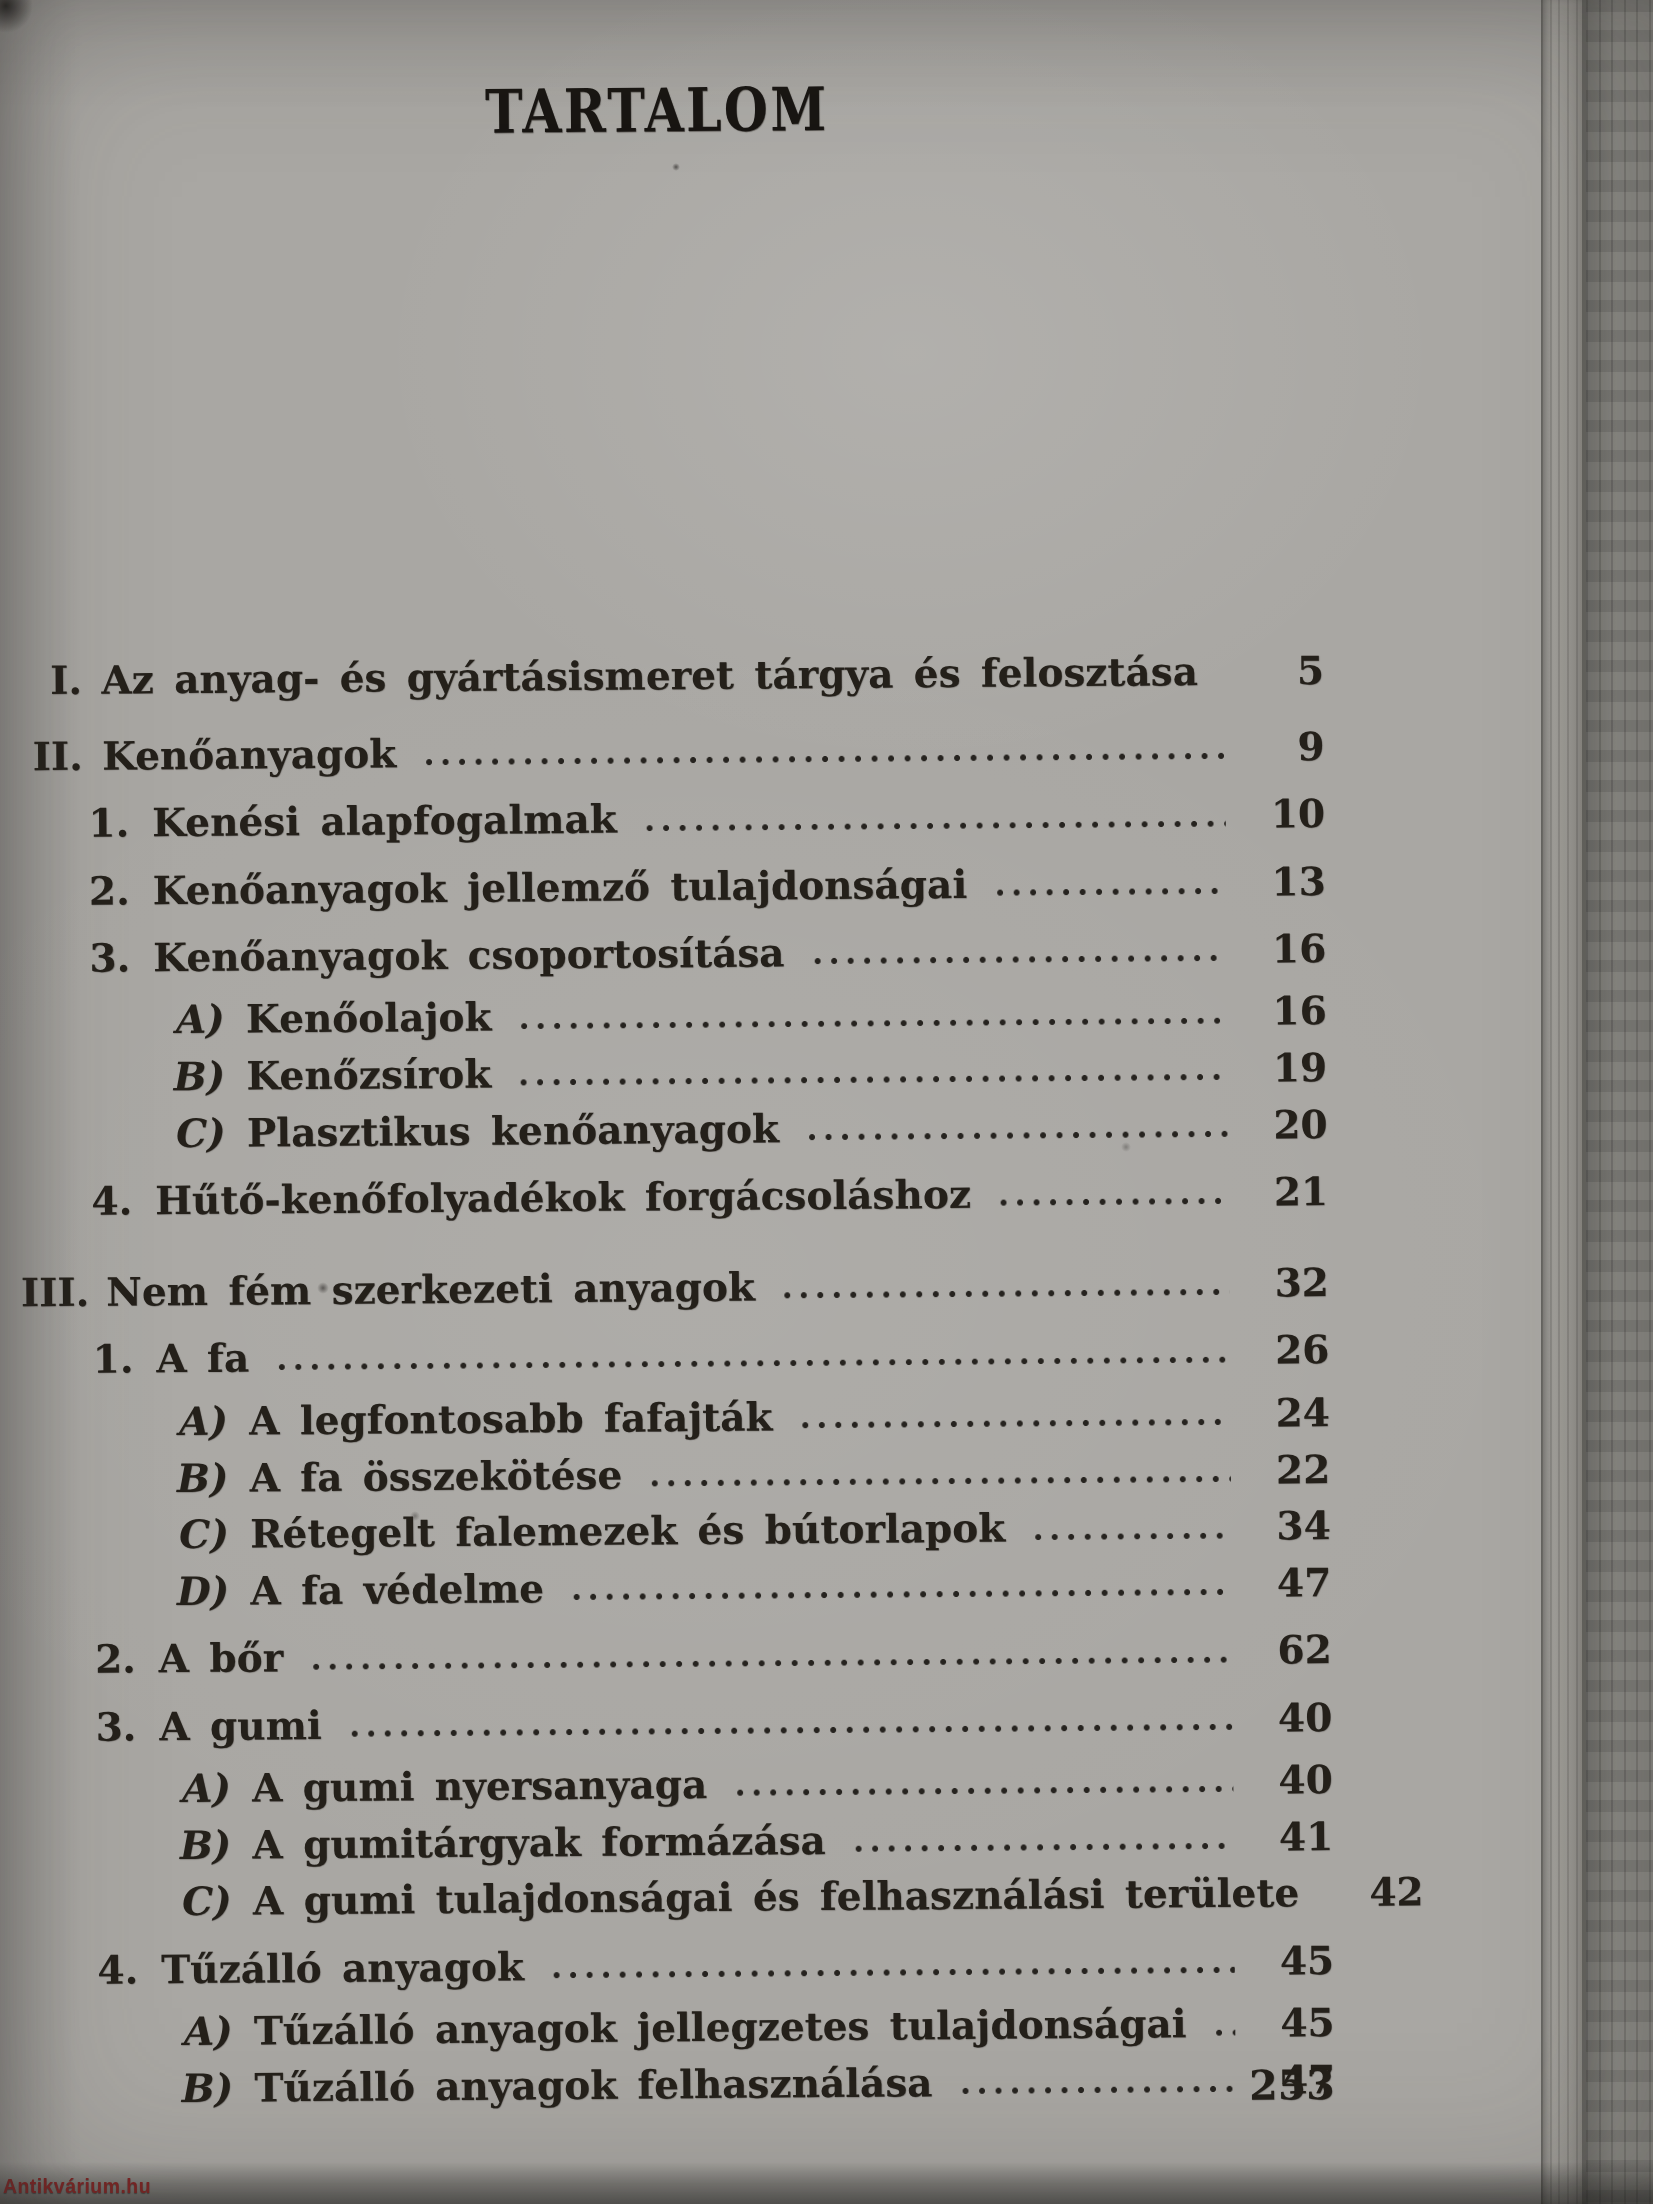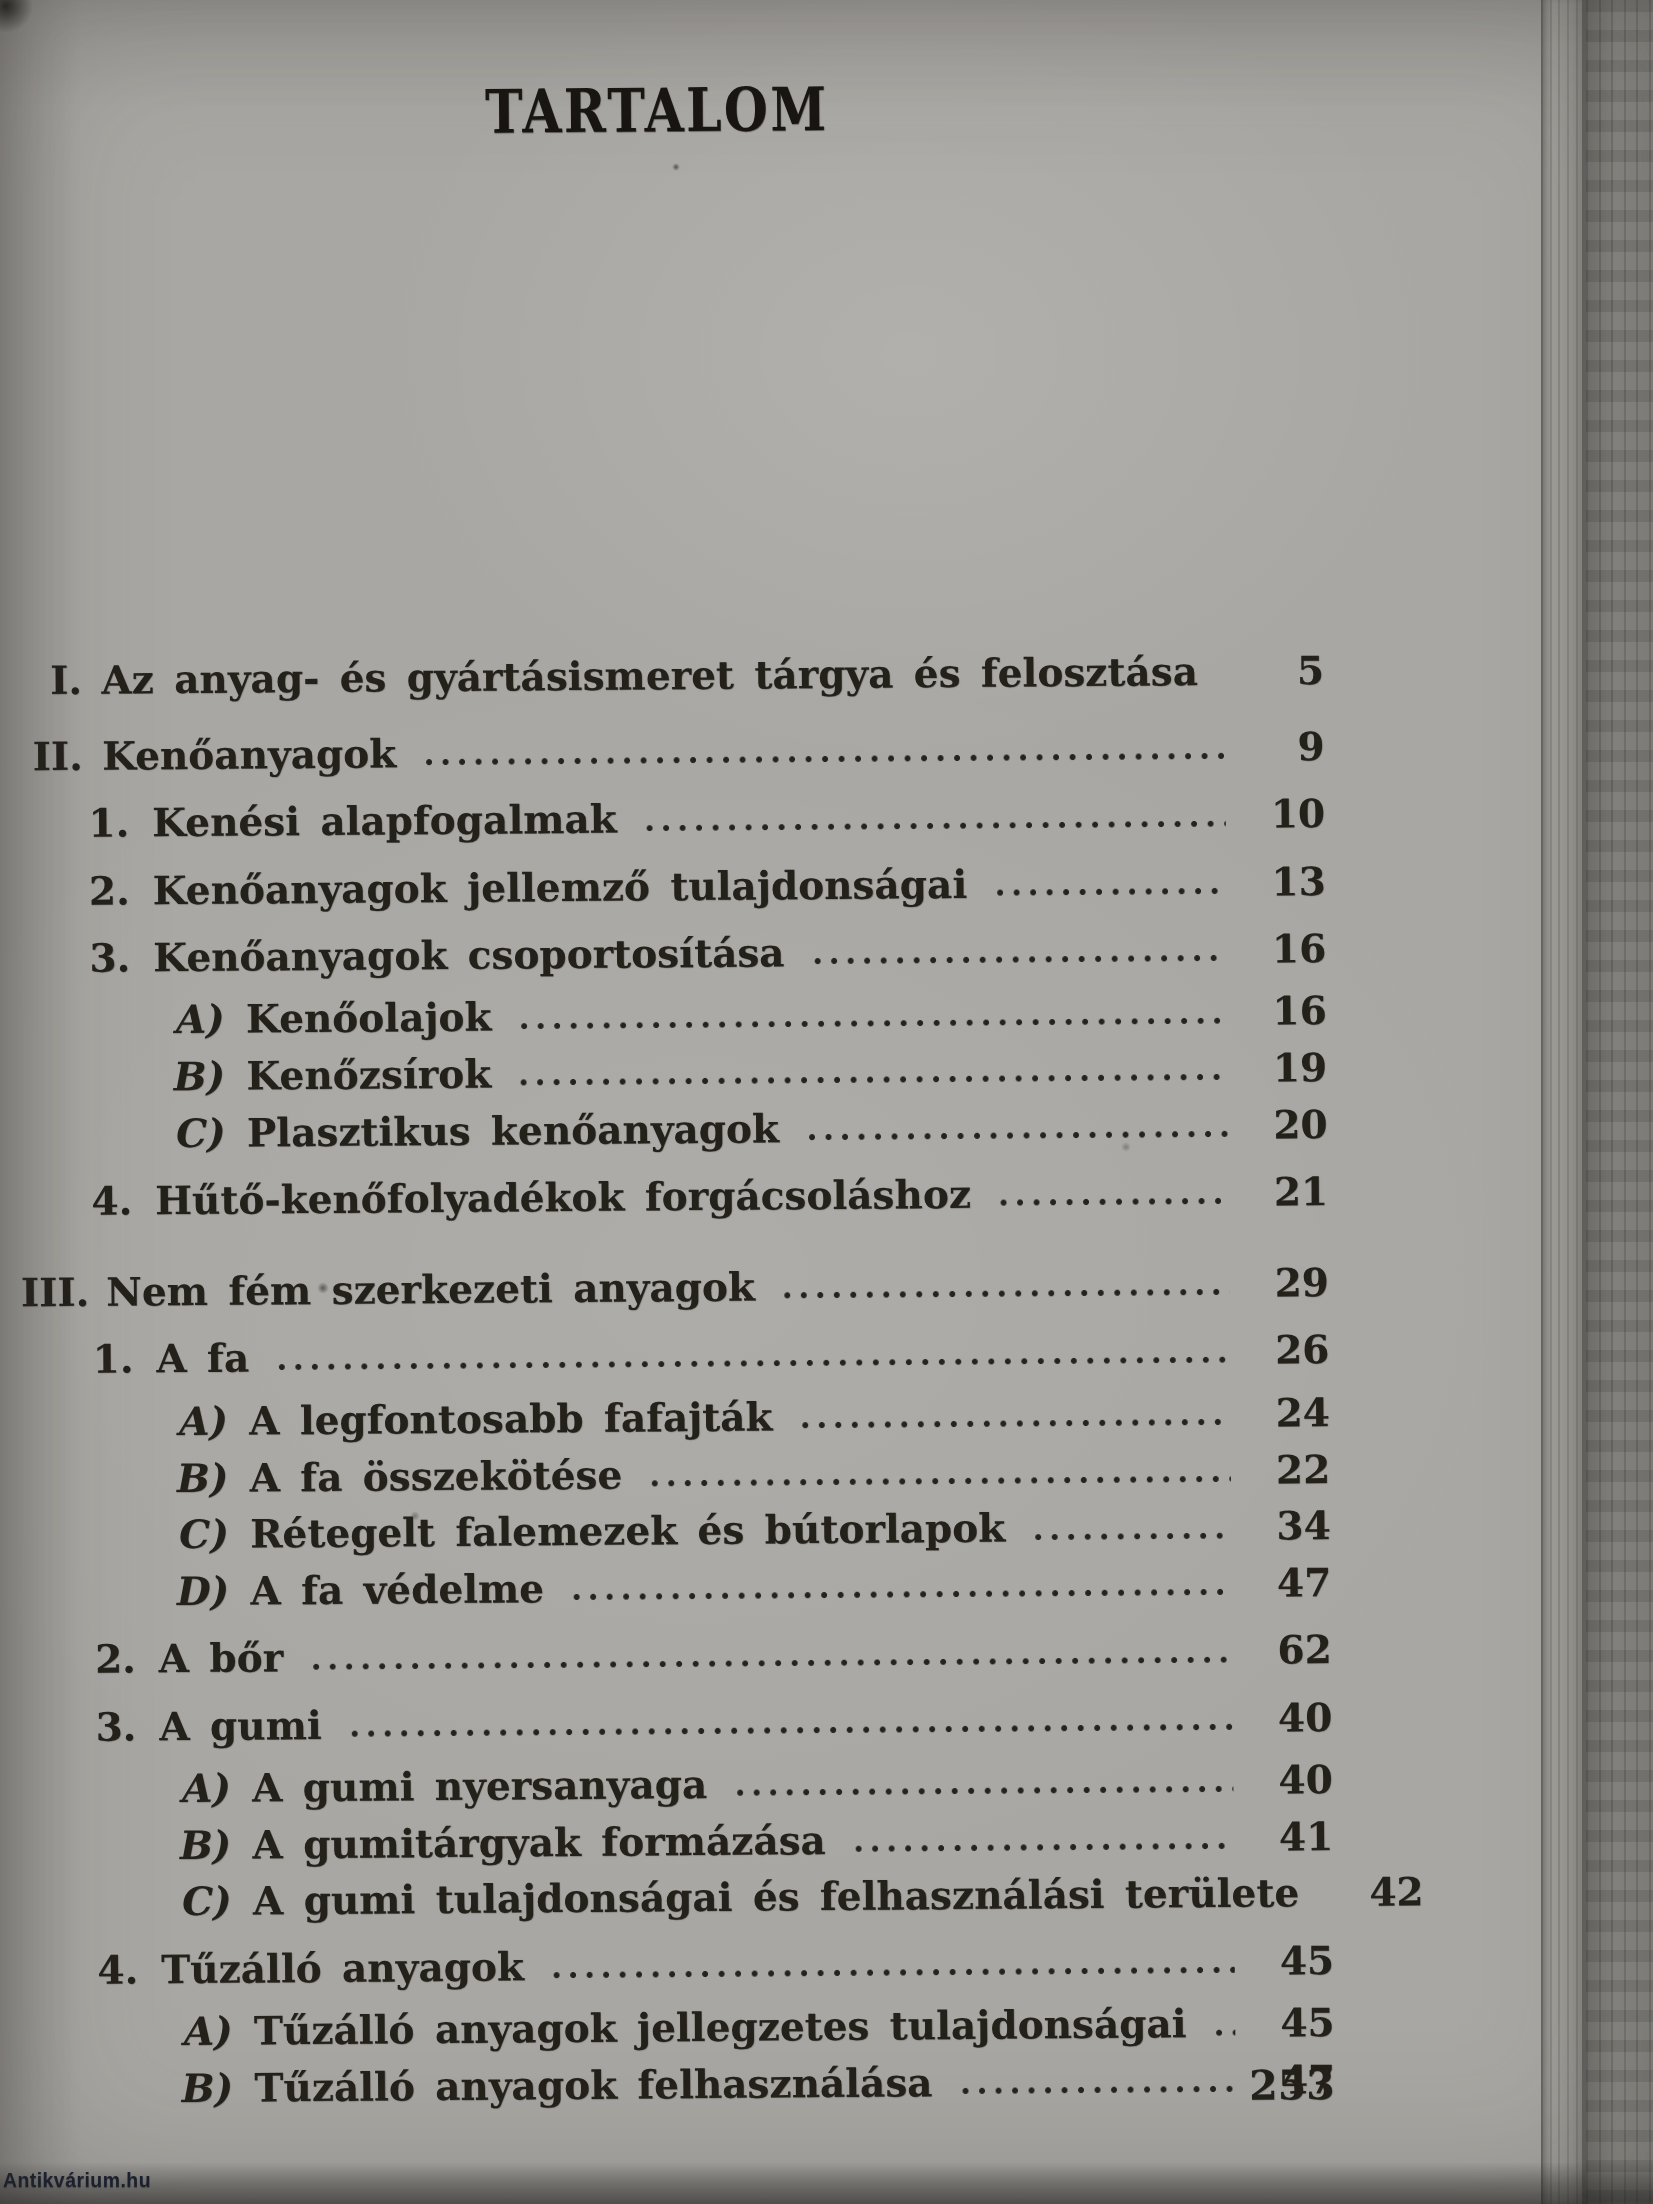--- a/index.html
+++ b/index.html
@@ -45,23 +45,23 @@
       repeating-linear-gradient(90deg, rgba(0,0,0,0.14) 0 1.9px, rgba(0,0,0,0) 1.9px 12.6px),
       repeating-linear-gradient(180deg, rgba(0,0,0,0.10) 0 11.6px, rgba(0,0,0,0) 11.6px 30px),
       linear-gradient(90deg, rgba(0,0,0,0.18), rgba(0,0,0,0) 45%);
   }
   
   .bottom-shade{
     position:absolute;left:0;right:0;bottom:0;height:43px;pointer-events:none;
     background:linear-gradient(180deg, rgba(25,25,23,0) 0%, rgba(25,25,23,0.35) 55%, rgba(18,18,16,0.55) 100%);
   }
   .watermark{
-    position:absolute;left:2.9px;bottom:13px;
+    position:absolute;left:2.9px;bottom:7px;
     font:700 19.4px "Liberation Sans", sans-serif;
-    color:#0f172a;opacity:0.92;letter-spacing:0.5px;
+    color:#7f1d1d;opacity:0.92;letter-spacing:0.5px;
     text-shadow:0 1px 1px rgba(0,0,0,0.4);
   }
   
   .scan{position:absolute;inset:0;transform:rotate(-0.45deg);transform-origin:50% 50%;}
   .doc-title{
     position:absolute;left:493px;top:74px;
     font:700 60px "DejaVu Serif", serif;
     letter-spacing:2.9px;color:#181512;
     transform:scaleX(0.84);transform-origin:left top;
     text-shadow:0.5px 0.8px 1px rgba(25,22,18,0.55);
@@ -153,21 +153,21 @@
       <div class="row lv-num" style="margin-top: 21.3px;">
     <span class="entry-label">4.</span>
     <span class="entry-title">Hűtő-kenőfolyadékok forgácsoláshoz</span>
     <span class="leader"></span>
     <span class="entry-page">21</span>
   </div>
       <div class="row lv-roman" style="margin-top: 45px;">
     <span class="entry-label">III.</span>
     <span class="entry-title">Nem fém szerkezeti anyagok</span>
     <span class="leader"></span>
-    <span class="entry-page">29</span>
+    <span class="entry-page">32</span>
   </div>
       <div class="row lv-num" style="margin-top: 21.3px;">
     <span class="entry-label">1.</span>
     <span class="entry-title">A fa</span>
     <span class="leader"></span>
     <span class="entry-page">26</span>
   </div>
       <div class="row lv-alpha" style="margin-top: 16.5px;">
     <span class="entry-label">A)</span>
     <span class="entry-title">A legfontosabb fafajták</span>

